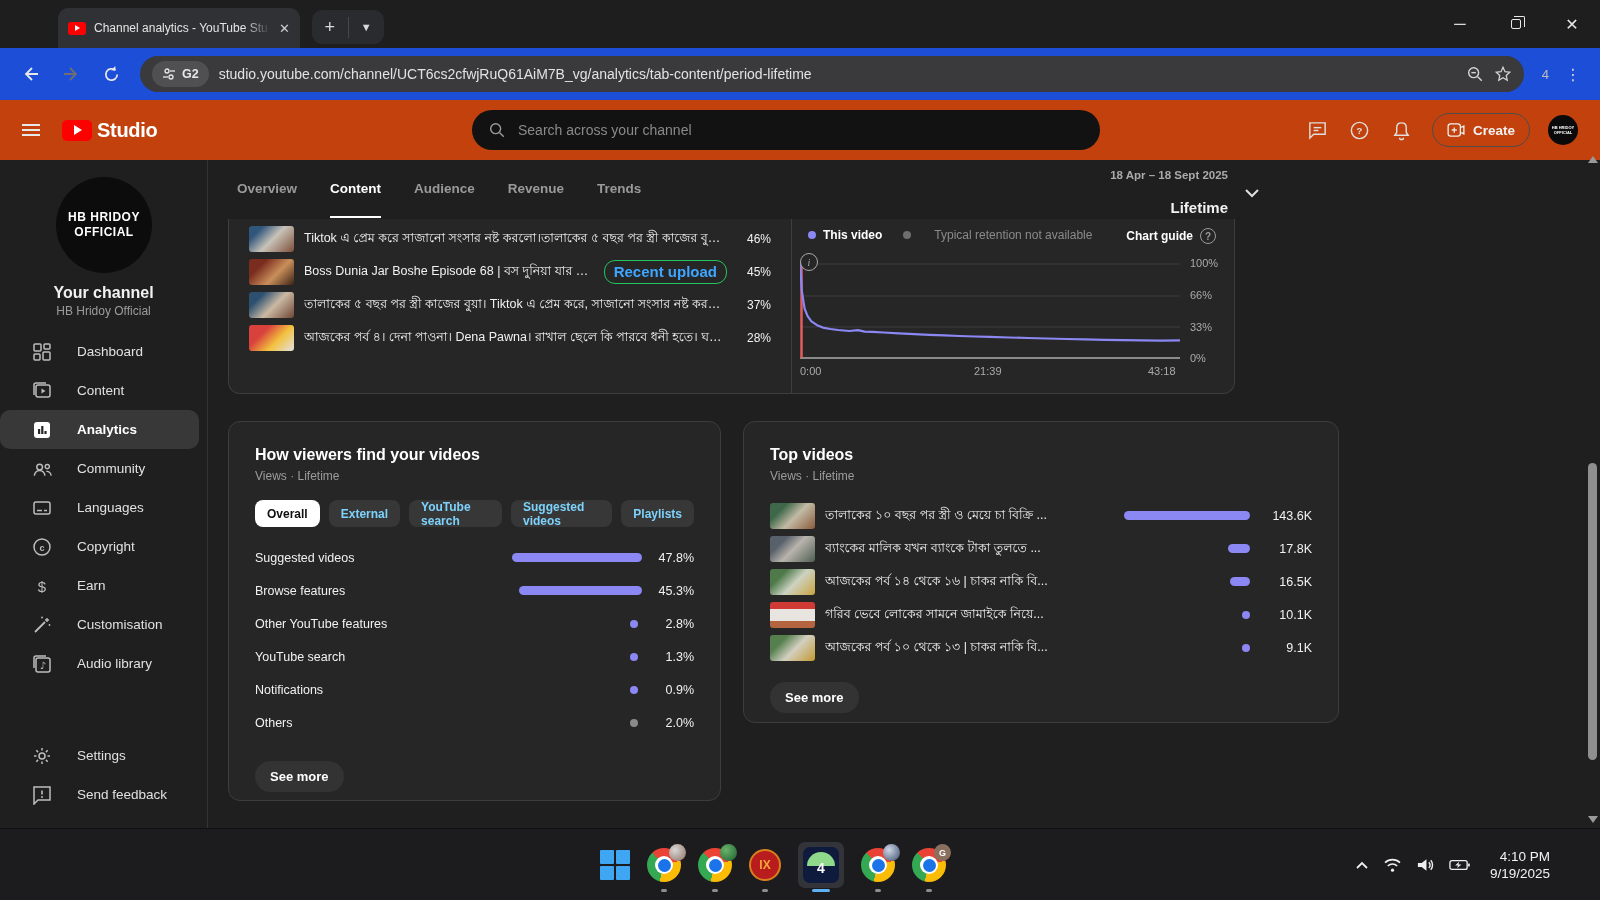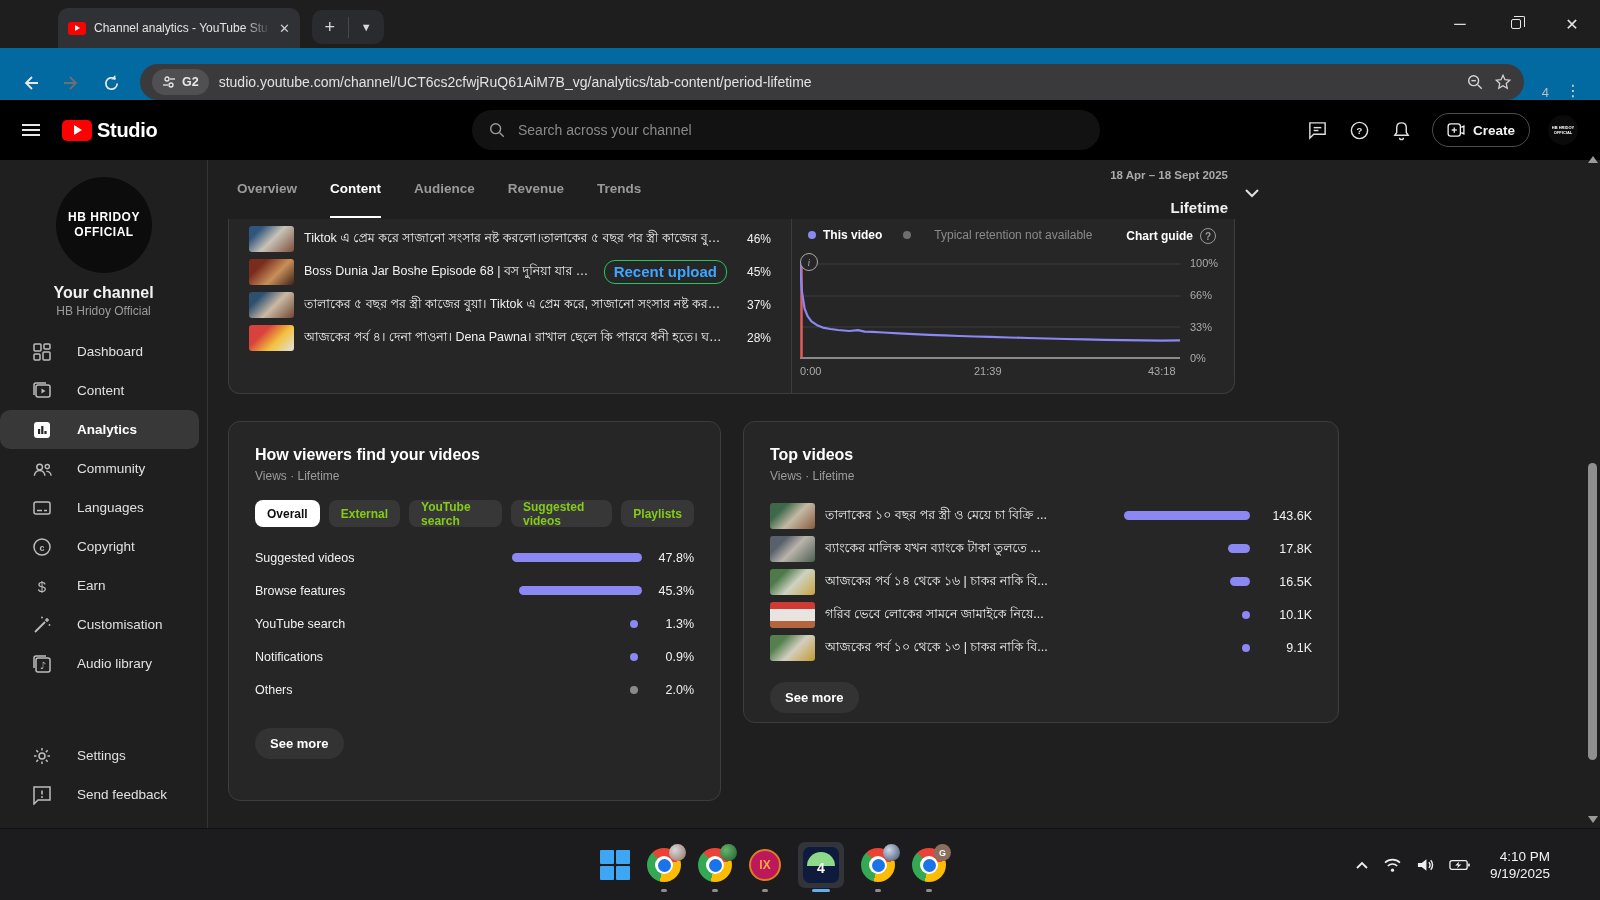--- a/index.html
+++ b/index.html
@@ -21,34 +21,34 @@
     border-radius:10px;display:flex;align-items:center;color:#d9d9d9}
   .tab-actions .plus{flex:1;text-align:center;font-size:18px;border-right:1px solid #47484b}
   .tab-actions .chev{flex:1;text-align:center;font-size:11px}
   .win-controls{position:absolute;right:0;top:0;height:48px;display:flex}
   .win-controls>div{width:56px;height:48px;display:flex;align-items:center;justify-content:center;color:#e8e8e8}
   .restore-glyph{width:10px;height:10px;border:1.2px solid #e8e8e8;border-radius:2px;position:relative}
   .restore-glyph:before{content:"";position:absolute;left:2px;top:-4px;width:10px;height:10px;
     border-top:1.2px solid #e8e8e8;border-right:1.2px solid #e8e8e8;border-radius:0 2px 0 0}
 
   
-  .toolbar{position:absolute;left:0;top:48px;width:1600px;height:52px;background:#0369a1;
-    display:flex;align-items:flex-end;padding:0 14px;gap:6px}
+  .toolbar{position:absolute;left:0;top:48px;width:1600px;height:52px;background:#1d4ed8;
+    display:flex;align-items:center;padding:0 14px;gap:6px}
   .navbtn{width:34px;height:34px;display:flex;align-items:center;justify-content:center}
   .omnibox{flex:1;height:36px;background:#3a3a3c;border-radius:18px;display:flex;align-items:center;
     padding:0 12px;gap:10px;margin:0 6px}
   .site-badge{height:26px;background:#505053;border-radius:13px;display:flex;align-items:center;
     gap:6px;padding:0 10px;font-size:12.5px;font-weight:bold;color:#e8e8e8}
   .url{flex:1;font-size:14px;color:#e2e2e2;white-space:nowrap;overflow:hidden}
   .omni-ic{color:#d4d4d4;display:flex;align-items:center}
   .ext-count{color:#bdbdbd;font-size:13px;padding:0 6px}
   .kebab{color:#d4d4d4;font-size:16px;padding:0 4px;letter-spacing:1px}
 
   
-  .yt-header{position:absolute;left:0;top:100px;width:1600px;height:60px;background:#000000;
+  .yt-header{position:absolute;left:0;top:100px;width:1600px;height:60px;background:#c2410c;
     display:flex;align-items:center}
   .hamburger{width:18px;height:12px;margin-left:22px;border-top:2px solid #e8e8e8;
     border-bottom:2px solid #e8e8e8;position:relative}
   .hamburger:before{content:"";position:absolute;left:0;top:3px;width:100%;height:2px;background:#e8e8e8}
   .yt-logo{display:flex;align-items:center;gap:5px;margin-left:22px}
   .yt-play{width:30px;height:21px;background:#f00;border-radius:5px;position:relative}
   .yt-play:before{content:"";position:absolute;left:12px;top:5.5px;border-left:8px solid #fff;
     border-top:5px solid transparent;border-bottom:5px solid transparent}
   .logo-text{font-size:20px;font-weight:bold;letter-spacing:-.3px;color:#fff}
   .searchbar{position:absolute;left:472px;width:628px;height:40px;background:#121212;
@@ -118,21 +118,21 @@
     background:#262626;z-index:2;font-style:italic;font-family:"Liberation Serif",serif}
   .ytick{position:absolute;left:398px;font-size:11px;color:#aaa}
   .xtick{position:absolute;top:146px;font-size:11px;color:#aaa}
 
   
   .traffic-card{left:228px;top:421px;width:493px;height:380px;padding:24px 26px}
   .card-title{font-size:16px;font-weight:bold;color:#fff}
   .card-sub{font-size:12px;color:#9c9c9c;margin-top:5px}
   .chips{display:flex;gap:9px;margin-top:17px}
   .chip{height:27px;display:flex;align-items:center;padding:0 12px;border-radius:8px;
-    background:#373737;color:#84cc16;font-size:12px;font-weight:bold}
+    background:#373737;color:#7dd3fc;font-size:12px;font-weight:bold}
   .chip.sel{background:#fff;color:#0f0f0f}
   .trow{display:flex;align-items:center;height:33px;margin-top:0}
   .trows{margin-top:14px}
   .tlabel{flex:1;font-size:12.5px;color:#f1f1f1}
   .barzone{width:190px;display:flex;justify-content:flex-end;align-items:center}
   .bar{height:9px;border-radius:5px;background:#8b87f3}
   .mini-dot{width:8px;height:8px;border-radius:50%;background:#8b87f3;margin-right:4px}
   .mini-dot.gray{background:#8a8a8a}
   .tshare{width:52px;text-align:right;font-size:12.5px;color:#f1f1f1}
   .see-more{display:inline-flex;align-items:center;height:31px;padding:0 15px;border-radius:16px;
@@ -172,21 +172,21 @@
   .chrome{width:34px;height:34px;border-radius:50%;position:relative;
     background:conic-gradient(from -45deg,#ea4335 0 120deg,#fbbc05 0 240deg,#34a853 0 360deg)}
   .chrome:before{content:"";position:absolute;inset:8px;background:#fff;border-radius:50%}
   .chrome:after{content:"";position:absolute;inset:10.5px;background:#1a73e8;border-radius:50%}
   .pbadge{position:absolute;right:-5px;top:-4px;width:17px;height:17px;border-radius:50%;z-index:3;
     display:flex;align-items:center;justify-content:center;font-size:9px;font-weight:bold;color:#fff}
   .pb1{background:radial-gradient(circle at 35% 35%,#d8d8d8,#8f6f62)}
   .pb2{background:radial-gradient(circle at 35% 35%,#69b36b,#1d5e2f)}
   .pb3{background:radial-gradient(circle at 35% 35%,#cfd6e6,#39506e)}
   .pb4{background:#8a6f5f}
-  .ix-ic{width:32px;height:32px;border-radius:50%;background:#be185d;border:2px solid #d87f1e;
+  .ix-ic{width:32px;height:32px;border-radius:50%;background:#b91c1c;border:2px solid #d87f1e;
     display:flex;align-items:center;justify-content:center;color:#f2a93c;font-size:12px;font-weight:bold}
   .active-app{width:46px;height:46px;background:#32343a;border-radius:7px;display:flex;
     align-items:center;justify-content:center}
   .app4{width:36px;height:36px;border-radius:7px;background:#0e1b3d;position:relative;overflow:hidden}
   .app4:before{content:"";position:absolute;left:4px;top:5px;width:28px;height:14px;
     border-radius:14px 14px 0 0;background:#8fd98a}
   .app4-num{position:absolute;left:0;top:13px;width:100%;text-align:center;color:#fff;
     font-size:14px;font-weight:bold;z-index:2}
   .tray{position:absolute;right:50px;top:0;height:72px;display:flex;align-items:center;gap:14px}
   .tray-ic{display:flex;align-items:center;justify-content:center;color:#eee}
@@ -517,20 +517,27 @@
         <span class="tshare">47.8%</span>
       </div>
       <div class="trow">
         <span class="tlabel">Browse features</span>
         <span class="barzone">
             <span class="bar" style="width:123px"></span>
           </span>
         <span class="tshare">45.3%</span>
       </div>
       <div class="trow">
+        <span class="tlabel">Other YouTube features</span>
+        <span class="barzone">
+            <span class="mini-dot"></span>
+          </span>
+        <span class="tshare">2.8%</span>
+      </div>
+      <div class="trow">
         <span class="tlabel">YouTube search</span>
         <span class="barzone">
             <span class="mini-dot"></span>
           </span>
         <span class="tshare">1.3%</span>
       </div>
       <div class="trow">
         <span class="tlabel">Notifications</span>
         <span class="barzone">
             <span class="mini-dot"></span>

